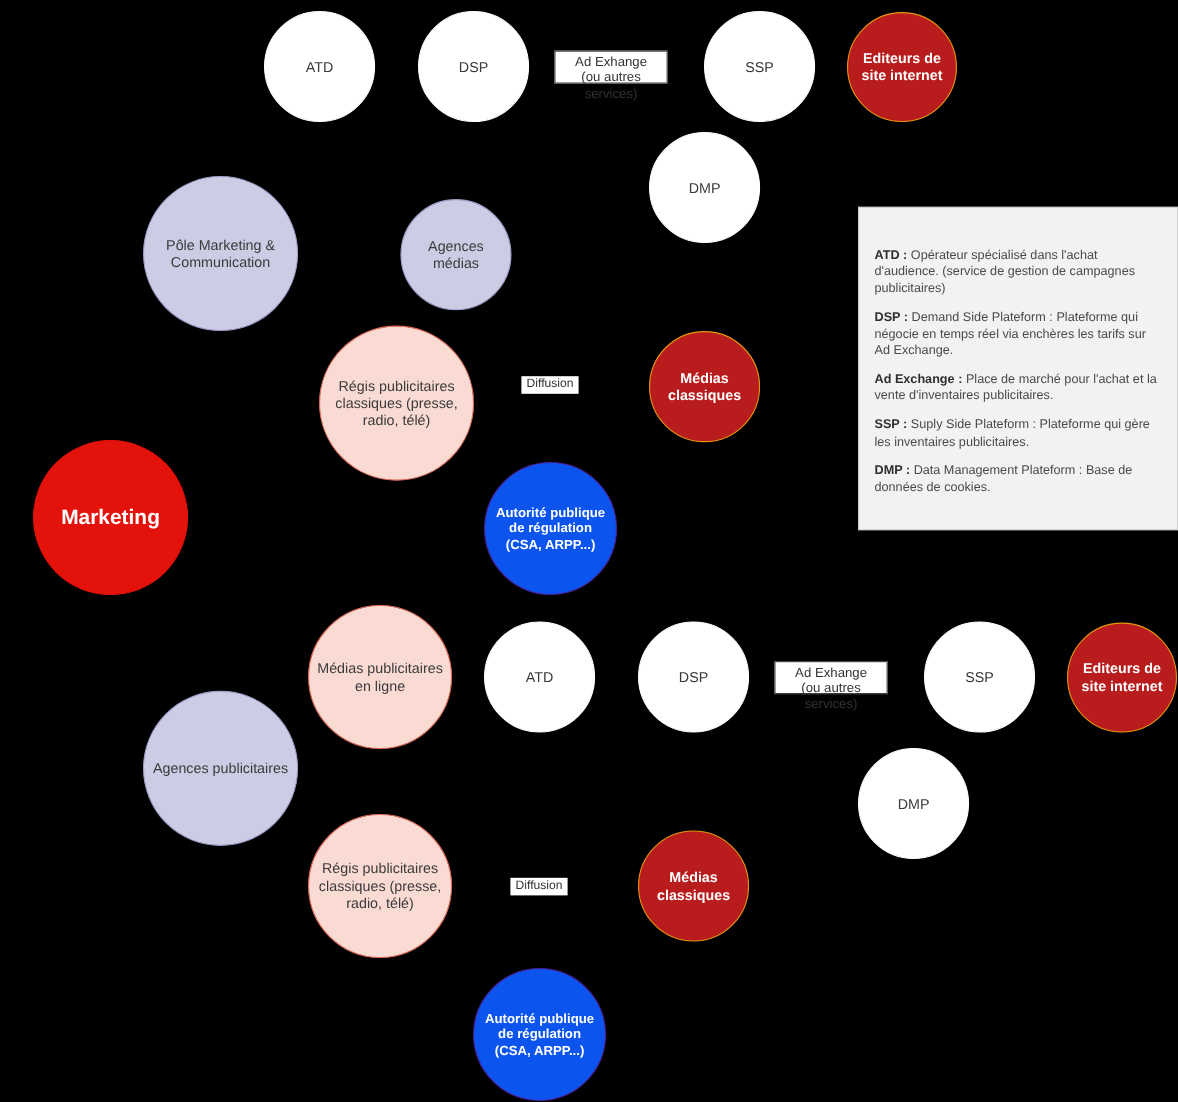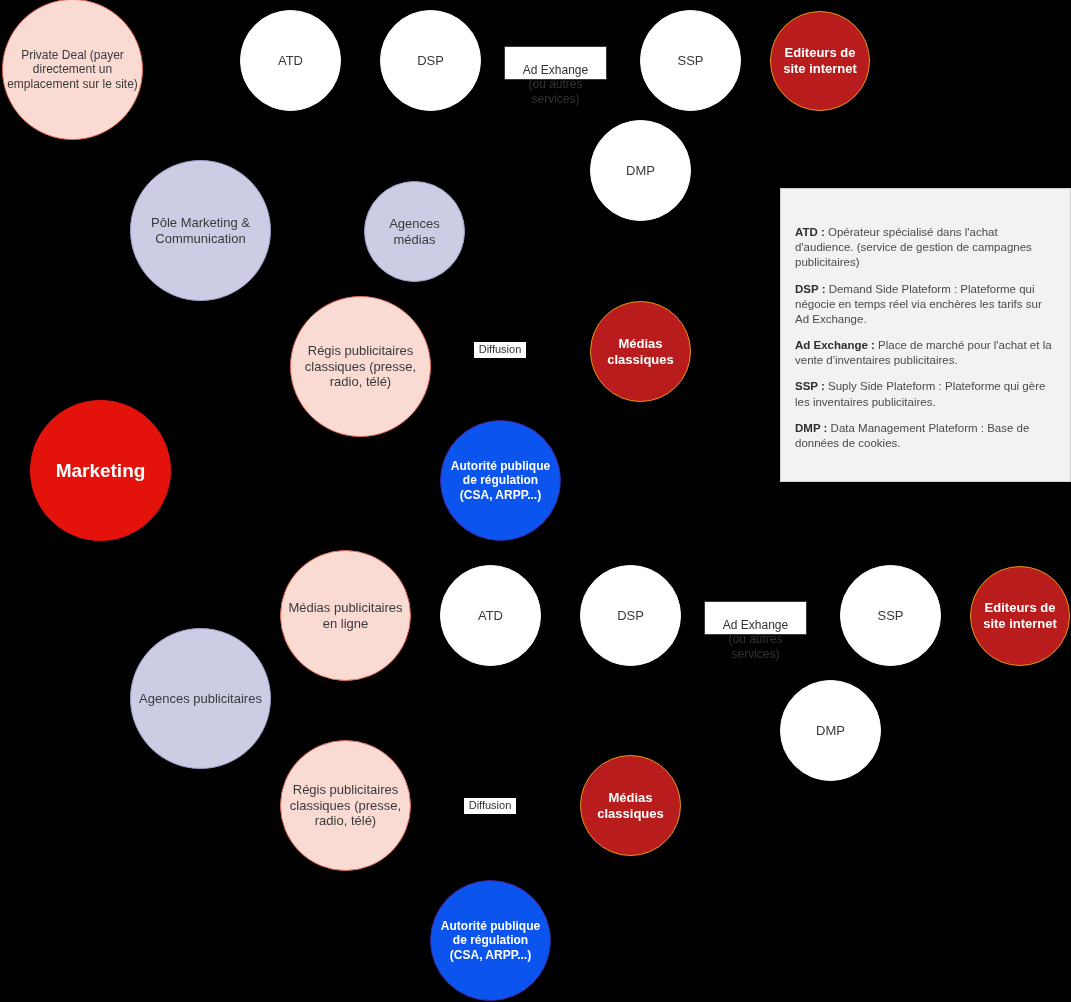--- a/index.html
+++ b/index.html
@@ -40,21 +40,21 @@
   .n-red    { background:#E3120B; color:#FFFFFF; border:1px solid #E3120B; font-size:19px; font-weight:bold; }
 
   .tagbox {
     position: absolute;
     background: #FFFFFF;
     color: #333333;
     border: 1px solid #3A3A3A;
     font-size: 12px;
     line-height: 1.2;
     text-align: center;
-    padding: 16px 4px;
+    padding: 2px 4px;
     box-sizing: border-box;
     white-space: pre-line;
   }
   .tagbox.plain { border: none; padding: 1px 2px; }
 
   #legend {
     position: absolute;
     left: 780px;
     top: 188px;
     width: 291px;
@@ -69,23 +69,20 @@
   }
   #legend .entry { margin-bottom: 11px; }
   #legend .entry:last-child { margin-bottom: 0; }
   #legend .term { font-weight: bold; color: #2E2E2E; }
 </style>
 </head>
 <body>
 
 <div id="canvas">
 
-  <div class="node n-pink" style="left:2px; top:-1px; width:141px; height:141px; font-size:12px;">
-    <span class="lbl">Private Deal (payer directement un emplacement sur le site)</span>
-  </div>
 
   <div class="node n-white" style="left:240px; top:10px; width:101px; height:101px;">
     <span class="lbl">ATD</span>
   </div>
 
   <div class="node n-white" style="left:380px; top:10px; width:101px; height:101px;">
     <span class="lbl">DSP</span>
   </div>
 
   <div class="tagbox" style="left:504px; top:46px; width:103px; height:30px;">Ad Exhange

